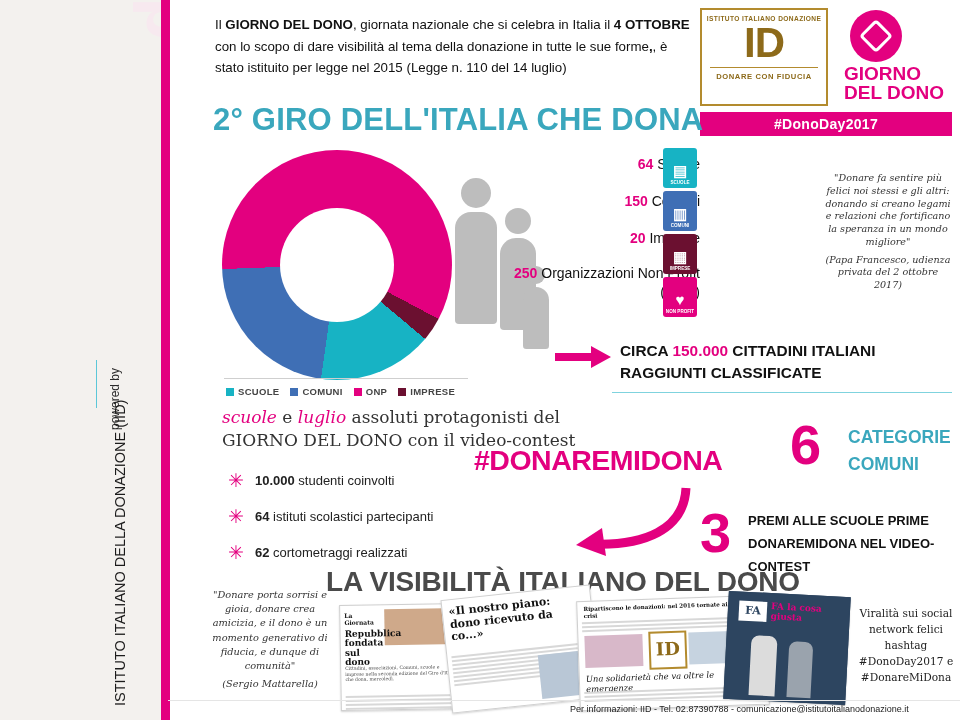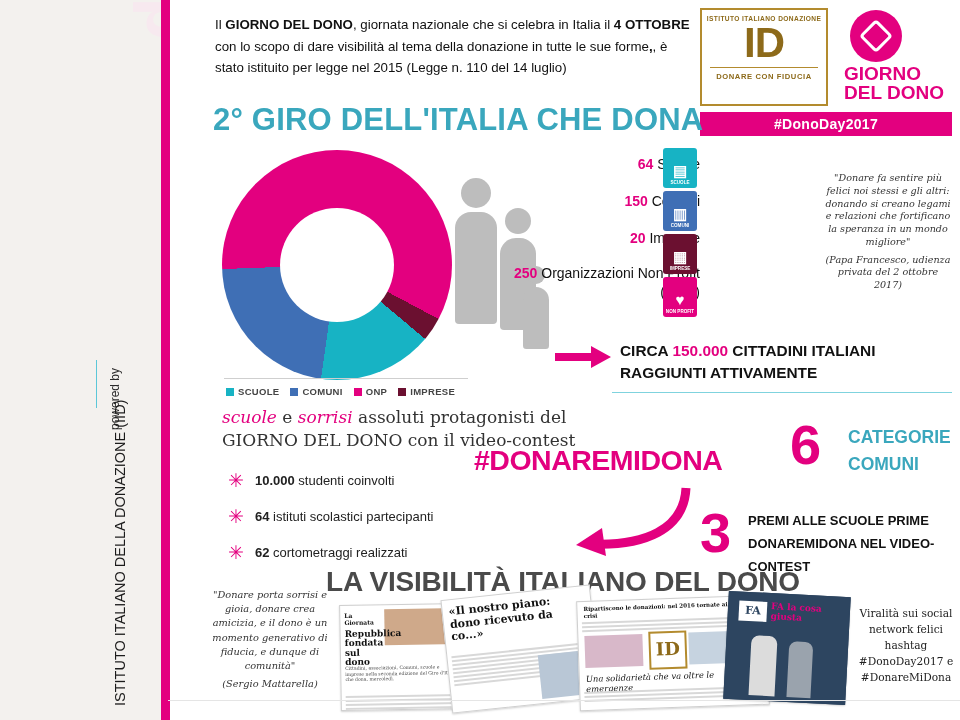--- a/index.html
+++ b/index.html
@@ -227,26 +227,26 @@
     <div>"Donare fa sentire più felici noi stessi e gli altri: donando si creano legami e relazioni che fortificano la speranza in un mondo migliore"</div>
     <div style="margin-top:5px;">(Papa Francesco, udienza privata del 2 ottobre 2017)</div>
   </div>
 
   <svg class="arrow1" viewBox="0 0 56 26">
     <path d="M0 9 H36 V2 L56 13 L36 24 V17 H0 Z" fill="#e3007f"></path>
   </svg>
 
   <div class="circa">
     <div><span>CIRCA </span><span class="pink">150.000</span><span> CITTADINI ITALIANI</span></div>
-    <div>RAGGIUNTI ATTIVAMENTE</div>
+    <div>RAGGIUNTI CLASSIFICATE</div>
   </div>
   <div class="circaline"></div>
 
   <div class="scuolegio">
-    <div><span class="pk">scuole</span><span> e </span><span class="pk">sorrisi</span><span> assoluti protagonisti del</span></div>
+    <div><span class="pk">scuole</span><span> e </span><span class="pk">luglio</span><span> assoluti protagonisti del</span></div>
     <div>GIORNO DEL DONO con il video-contest</div>
   </div>
 
   <div class="bullets">
     <div class="b">
         <span class="star">✳</span>
         <span><b>10.000</b> <span>studenti coinvolti</span></span>
       </div>
     <div class="b">
         <span class="star">✳</span>
@@ -339,14 +339,15 @@
 
   <div class="viral">
     <div>Viralità sui social</div>
     <div>network felici</div>
     <div>hashtag</div>
     <div>#DonoDay2017 e</div>
     <div>#DonareMiDona</div>
   </div>
 
   <div class="botline"></div>
+  <div class="footer">Per informazioni: IID - Tel. 02.87390788 - comunicazione@istitutoitalianodonazione.it</div>
 
 </div>
 
 </body></html>

